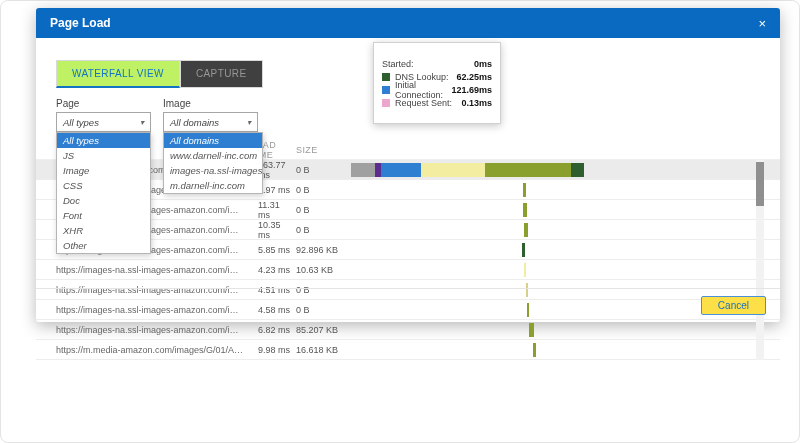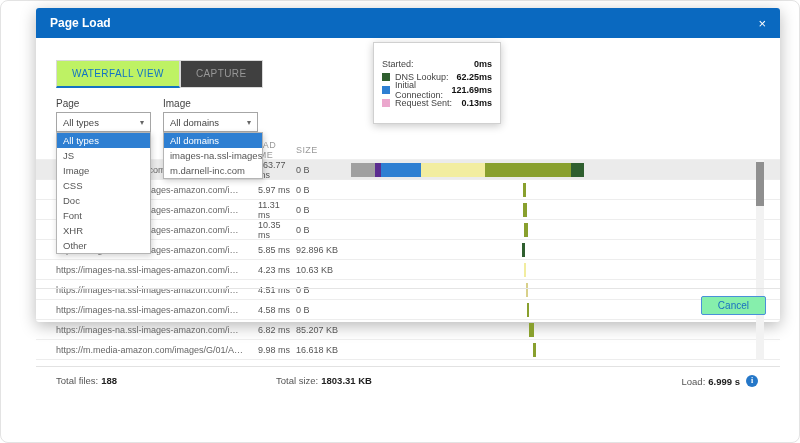--- a/index.html
+++ b/index.html
@@ -14,21 +14,21 @@
   .title { color:#fff; font-size:12px; font-weight:bold; }
   .close { color:#fff; font-size:13px; cursor:pointer; line-height:1; }
 
   .tabs { display:flex; margin:22px 0 0 20px; }
   .tab  { font-size:10px; letter-spacing:.4px; padding:7px 15px; border:1px solid #d9d9d9; color:#979797;
           background:#404040; cursor:pointer; }
   .tab.active { background:#bef264; color:#1273c4; font-weight:normal; border-bottom:2px solid #1273c4; }
 
   .filters { display:flex; gap:12px; margin:10px 0 0 20px; }
   .filter-label { font-size:10px; color:#444; margin-bottom:3px; }
-  .sel-wrap { position:relative; }
+  .sel-wrap { position:relative;font-style:italic; }
   .select { width:95px; height:20px; border:1px solid #a6a6a6; background:#fff; font-size:9.5px; color:#444;
             display:flex; align-items:center; justify-content:space-between; padding:0 6px; cursor:pointer; }
   .caret { color:#666; font-size:8px; }
   .dd-list { position:absolute; top:100%; left:0; background:#fff; border:1px solid #b5b5b5; z-index:20;
              box-shadow:1px 2px 6px rgba(0,0,0,.18); }
   .dd-list.type-list { width:95px; }
   .dd-list.domain-list { width:100px; }
   .dd-item { height:15px; line-height:15px; padding:0 6px; font-size:9.5px; color:#555; white-space:nowrap;
              overflow:hidden; cursor:pointer; }
   .dd-item.selected { background:#2e7fd2; color:#fff; }
@@ -63,21 +63,21 @@
             font-size:9.5px; color:#555; }
   .f-mid { position:absolute; left:240px; top:8px; }
   .f-right { position:absolute; right:22px; top:8px; display:flex; align-items:center; }
   .footer b { color:#222; margin-left:3px; }
   .info-icon { display:inline-block; width:12px; height:12px; border-radius:50%; background:#2577c8; color:#fff;
                font-size:8px; font-weight:bold; text-align:center; line-height:12px; margin-left:6px;
                font-family:"Liberation Serif", serif; cursor:pointer; }
 
   .bottombar { position:absolute; left:0; right:0; bottom:0; height:34px; border-top:1px solid #e4e4e4;
                display:flex; align-items:center; justify-content:flex-end; padding-right:14px; }
-  .cancel { font-family:"Liberation Sans", sans-serif; font-size:10px; color:#1a6fc0; background:#86efac;
+  .cancel { font-family:"Liberation Sans", sans-serif; font-size:10px; color:#1a6fc0; background:#fde047;
             border:1px solid #4a90d9; border-radius:2px; padding:3px 16px; cursor:pointer; }
 </style>
 </head>
 <body>
 
 <div class="frame"></div>
 
 <div class="dialog">
 
   <div class="titlebar">
@@ -112,20 +112,21 @@
     </div>
     <div class="filter">
       <div class="filter-label">Image</div>
       <div class="sel-wrap">
         <div class="select">
           <span>All domains</span>
           <span class="caret">▾</span>
         </div>
         <div class="dd-list domain-list">
             <div class="dd-item selected">All domains</div>
+            <div class="dd-item">www.darnell-inc.com</div>
             <div class="dd-item">images-na.ssl-images-am...</div>
             <div class="dd-item">m.darnell-inc.com</div>
           </div>
       </div>
     </div>
   </div>
 
   <div class="table">
     <div class="thead">
       <div class="h-url"></div>
@@ -260,27 +261,18 @@
         <span class="tt-label">Initial Connection:</span>
         <span class="tt-value">121.69ms</span>
       </div>
       <div class="tt-row">
         <span class="tt-sq" style="background: rgb(235, 167, 205);"></span>
         <span class="tt-label">Request Sent:</span>
         <span class="tt-value">0.13ms</span>
       </div>
     </div>
 
-  <div class="footer">
-    <span class="f-left"><span>Total files:</span><b>188</b></span>
-    <span class="f-mid"><span>Total size:</span><b>1803.31 KB</b></span>
-    <span class="f-right">
-        <span>Load:</span>
-        <b>6.999 s</b>
-        <span class="info-icon">i</span>
-      </span>
-  </div>
 
   <div class="bottombar">
     <button class="cancel">Cancel</button>
   </div>
 
 </div>
 
 </body></html>

